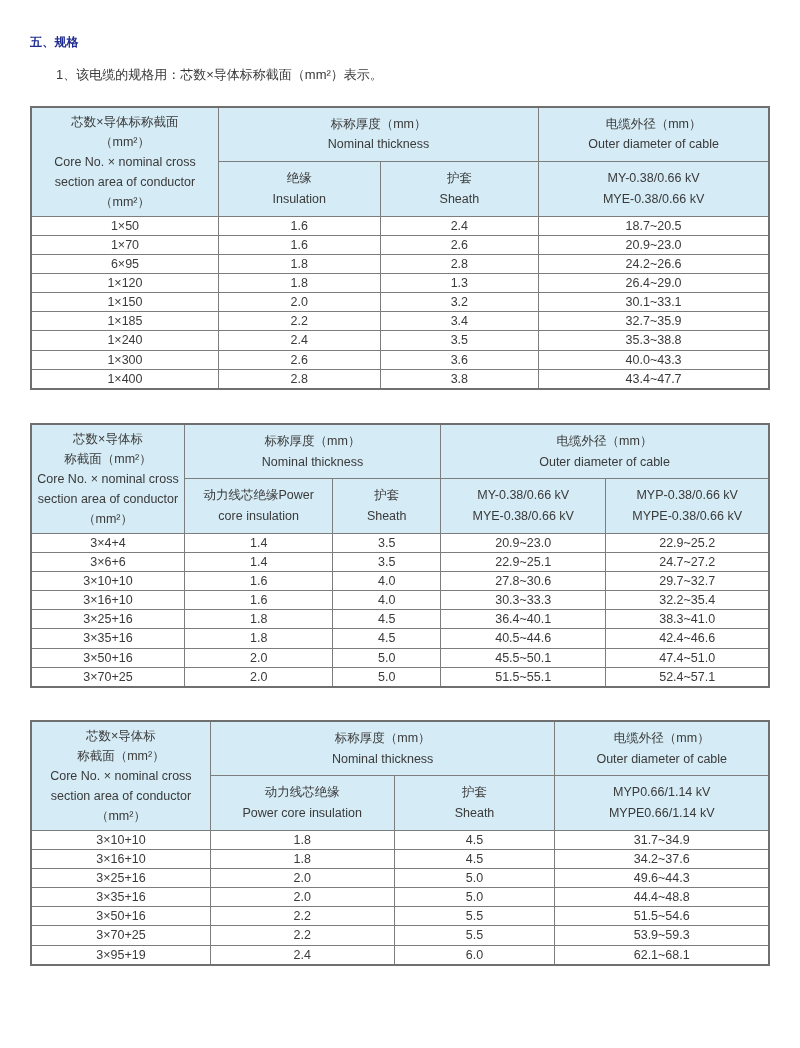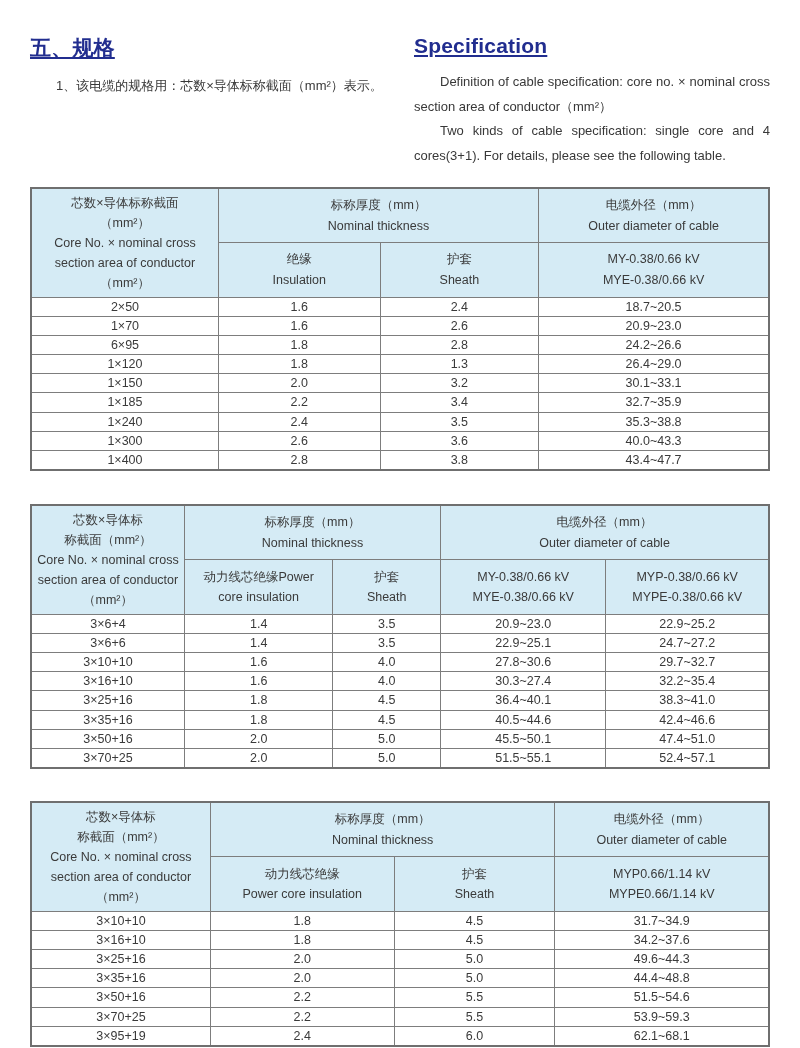--- a/index.html
+++ b/index.html
@@ -15,23 +15,22 @@
     font-family:"Liberation Sans","DejaVu Sans",sans-serif;
     color:var(--text);
   }
   .page{padding:34px 30px 0 30px;}
 
   
   .intro{display:flex;gap:28px;align-items:flex-start;}
   .intro-col{flex:1;min-width:0;}
   .sec-title{
     margin:0 0 12px 0;
-    font-size:21px;font-weight:bold;color:var(--accent);
+    font-size:12px;font-weight:bold;color:var(--accent);
     letter-spacing:.2px;
-    text-decoration:underline;
   }
   .intro p{
     margin:0;font-size:13px;line-height:1.9;
     text-align:justify;text-indent:2em;color:#383838;
   }
 
   
   table{
     width:100%;border-collapse:collapse;table-layout:fixed;
     font-size:12.5px;color:var(--text);
@@ -62,25 +61,20 @@
 </style>
 </head>
 <body>
 
 <div class="page">
 
   <div class="intro">
     <div class="intro-col">
       <h2 class="sec-title">五、规格</h2>
       <p>1、该电缆的规格用：芯数×导体标称截面（mm²）表示。</p>
-    </div>
-    <div class="intro-col">
-      <h2 class="sec-title">Specification</h2>
-      <p>Definition of cable specification: core no. × nominal cross section area of conductor（mm²）</p>
-      <p>Two kinds of cable specification: single core and 4 cores(3+1). For details, please see the following table.</p>
     </div>
   </div>
 
   <table class="tbl-1">
     <colgroup>
       <col style="width:25.4%">
         <col style="width:21.9%">
         <col style="width:21.5%">
         <col style="width:31.2%">
     </colgroup>
@@ -100,21 +94,21 @@
         <th>绝缘
 Insulation</th>
         <th>护套
 Sheath</th>
         <th>MY-0.38/0.66 kV
 MYE-0.38/0.66 kV</th>
       </tr>
     </thead>
     <tbody>
         <tr>
-          <td>2×50</td>
+          <td>1×50</td>
           <td>1.6</td>
           <td>2.4</td>
           <td>18.7~20.5</td>
         </tr>
         <tr>
           <td>1×70</td>
           <td>1.6</td>
           <td>2.6</td>
           <td>20.9~23.0</td>
         </tr>
@@ -189,21 +183,21 @@
         <th>护套
 Sheath</th>
         <th>MY-0.38/0.66 kV
 MYE-0.38/0.66 kV</th>
         <th>MYP-0.38/0.66 kV
 MYPE-0.38/0.66 kV</th>
       </tr>
     </thead>
     <tbody>
         <tr>
-          <td>3×6+4</td>
+          <td>3×4+4</td>
           <td>1.4</td>
           <td>3.5</td>
           <td>20.9~23.0</td>
           <td>22.9~25.2</td>
         </tr>
         <tr>
           <td>3×6+6</td>
           <td>1.4</td>
           <td>3.5</td>
           <td>22.9~25.1</td>
@@ -213,21 +207,21 @@
           <td>3×10+10</td>
           <td>1.6</td>
           <td>4.0</td>
           <td>27.8~30.6</td>
           <td>29.7~32.7</td>
         </tr>
         <tr>
           <td>3×16+10</td>
           <td>1.6</td>
           <td>4.0</td>
-          <td>30.3~27.4</td>
+          <td>30.3~33.3</td>
           <td>32.2~35.4</td>
         </tr>
         <tr>
           <td>3×25+16</td>
           <td>1.8</td>
           <td>4.5</td>
           <td>36.4~40.1</td>
           <td>38.3~41.0</td>
         </tr>
         <tr>

